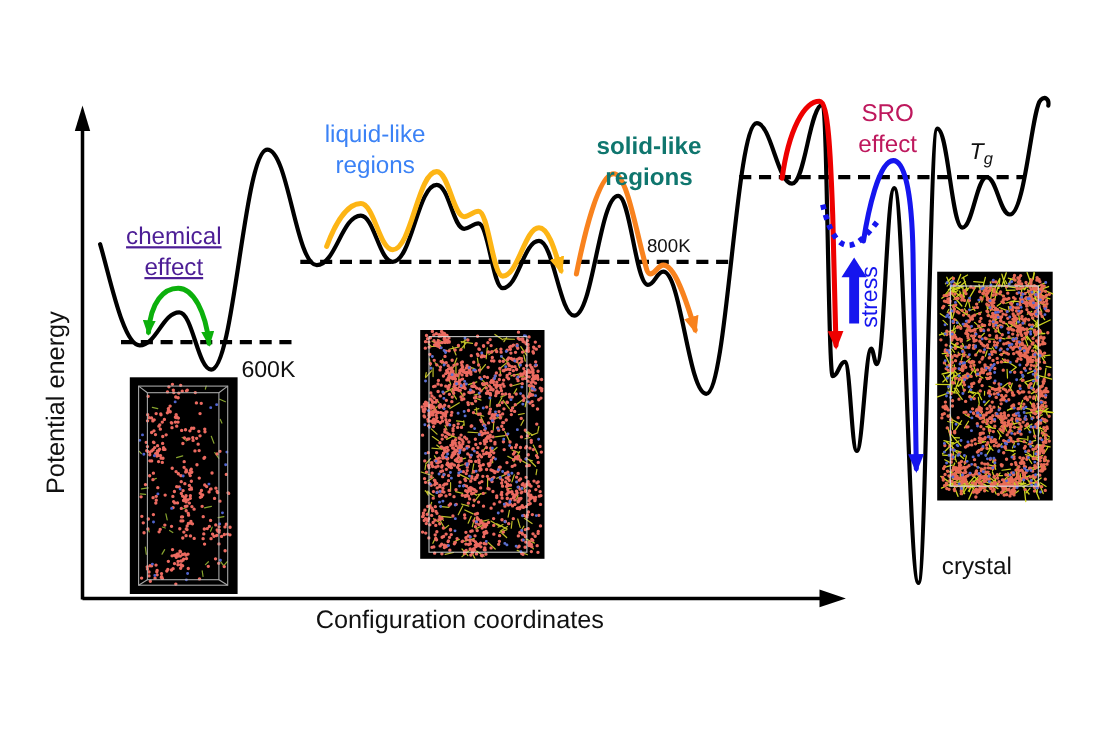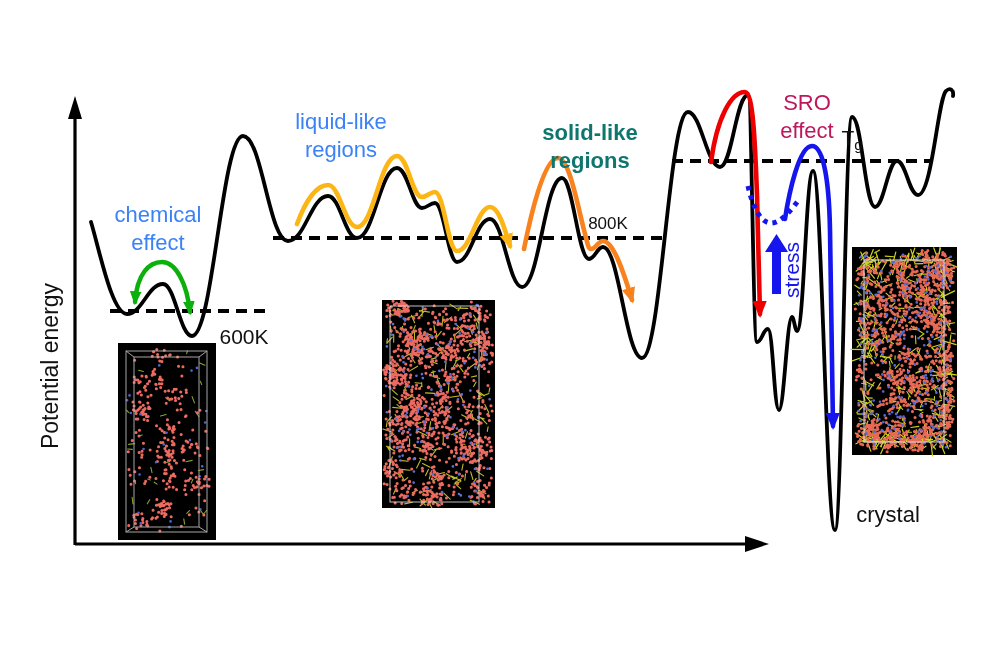--- a/index.html
+++ b/index.html
@@ -119,29 +119,30 @@
       <g clip-path="url(#clip-s3)" id="s3dots">
           <path d="M876.8,280.6l4.3,7.6M926.9,400.8l6.6,1.8M890.2,318.1l-3.5,5.2M873.8,411.0l-7.6,-2.2M916.8,293.5l7.6,4.2M916.7,278.7l0.8,4.4M864.0,355.9l6.0,1.6M875.0,341.6l4.1,-1.3M940.2,303.6l-1.9,-6.9M867.5,397.9l4.8,0.2M901.9,389.1l-6.4,-5.6M943.1,412.2l-2.1,4.3M904.0,308.4l-6.0,-0.2M893.8,270.0l-1.3,4.5M949.4,400.6l4.3,-1.7M906.9,391.5l3.3,5.3M917.9,298.5l-2.8,-4.4M947.6,377.1l-2.7,1.3M900.5,407.7l-4.3,6.9M920.8,392.1l-2.8,-1.2M909.3,295.8l-5.8,0.0M885.2,256.1l8.6,0.6M864.6,261.5l-5.5,6.5M932.7,386.8l3.9,5.5M939.4,253.9l0.8,-8.2M918.0,431.9l-5.4,4.4M861.0,260.1l5.6,-6.1M902.1,294.2l0.8,-4.4M934.6,278.7l-1.5,-6.5M869.3,351.0l4.1,-1.3M915.3,257.9l-1.3,-2.7M885.3,438.2l5.5,-6.3M863.4,376.6l2.1,6.0M918.0,409.4l3.3,1.3M926.0,446.2l-4.8,3.4M916.1,372.6l5.0,-1.1M858.5,305.1l-2.5,-2.6M950.7,373.1l1.5,4.4M894.9,302.9l-4.1,4.1M889.4,361.3l0.8,5.1M884.3,330.1l2.9,8.2M866.5,402.5l-8.5,-2.0M890.0,348.1l0.7,-3.5M920.3,382.7l1.6,3.5M949.6,411.5l2.9,-4.7M884.8,336.5l3.3,4.4M897.4,318.9l-1.7,5.0M925.6,300.1l-0.3,3.2M949.3,391.8l-1.5,4.6M932.9,410.9l4.4,3.0M927.3,318.8l3.1,-2.3M945.7,427.2l4.9,-2.8M911.8,329.3l5.1,0.3M889.9,397.9l3.9,3.4M868.1,417.6l1.0,-4.2M904.2,282.2l-6.2,-2.3M909.5,388.0l4.1,-0.3M899.8,444.1l4.7,-2.3M914.0,436.3l3.0,0.6M912.1,383.7l2.9,8.0M902.1,315.5l3.5,5.6M917.9,436.9l-1.0,3.3M890.6,341.8l2.9,1.9M887.7,342.3l5.6,-6.0M913.5,308.1l-4.0,-0.7M916.4,437.7l8.2,2.3M928.5,368.7l-0.2,3.8M934.1,351.0l2.6,-2.3M886.0,293.1l6.6,6.1M914.3,439.3l7.3,1.2M892.7,434.2l6.5,-5.5M905.4,291.7l-2.9,-4.6M951.0,333.0l4.4,1.0M867.6,315.8l1.3,-3.5M897.8,316.6l3.7,0.5M932.4,428.0l7.4,-3.2M939.7,417.7l0.2,-8.6M909.6,275.9l-3.1,2.3M908.4,399.3l0.9,-3.8M879.2,298.5l-0.6,3.8M939.4,316.5l4.2,-1.9M917.0,350.3l3.4,5.7M905.8,290.3l2.8,-2.0M880.5,382.9l-3.7,6.1M859.5,258.0l6.5,-6.2M877.0,448.9l-1.4,-2.9M918.8,426.4l-7.9,1.1M932.8,448.0l3.6,-4.2M870.2,315.9l-3.0,-2.4M947.8,423.5l-8.1,3.3M926.1,286.4l1.0,5.9M941.5,400.4l-3.6,1.1M936.5,255.3l-2.3,5.9M887.4,357.4l-3.7,4.3M927.2,345.3l3.8,-3.5M948.1,382.9l2.7,1.6M885.7,363.1l-4.1,-3.5M947.9,369.2l3.1,1.8M920.2,348.4l-1.8,5.6M905.2,426.8l-1.6,-6.9M947.5,392.7l6.6,4.5M881.8,279.6l-1.4,-6.4M876.5,356.4l-1.8,-6.4M881.3,282.5l4.5,-2.0M937.2,299.5l2.6,-3.9M863.6,334.6l2.5,-2.6M862.5,281.3l-1.4,2.8M923.6,254.4l-5.5,-1.2M909.6,303.1l-6.3,-4.8M894.6,440.6l4.2,2.0M863.8,323.3l0.9,-3.9M914.3,275.7l8.1,-2.5M945.8,438.9l5.2,3.3M868.9,432.8l-3.2,2.3M872.6,315.7l-6.8,0.0M896.2,387.8l8.7,1.6M894.7,427.1l-7.2,-3.2M914.2,409.2l8.8,0.5M869.5,419.8l-1.6,-4.5M922.4,369.0l-6.5,4.2M874.0,271.7l-1.5,-7.1M920.9,388.6l6.4,-0.3M932.2,305.4l2.2,3.4M899.6,394.4l-1.5,-7.2M933.9,285.7l4.0,-2.6M915.1,443.5l-4.9,4.3M922.6,288.9l2.9,1.0M861.3,295.1l-4.0,-3.9M882.0,308.3l-2.9,1.7M860.8,256.5l3.6,-3.6M875.7,273.0l1.1,-4.1M938.5,381.7l-2.1,-5.0M902.7,275.4l-2.4,7.3M915.9,343.7l-0.4,-8.0M924.8,424.1l-0.9,6.2M890.0,258.5l1.2,5.6M928.2,436.5l7.8,-4.1M868.3,425.6l3.3,1.0M884.2,279.0l2.1,3.4M909.0,405.8l1.8,-2.5M896.6,422.1l7.4,1.6M860.4,427.7l5.7,2.4M858.4,328.9l1.8,3.4M947.5,276.6l4.6,0.6M934.7,384.9l1.4,3.8M918.3,330.2l5.7,3.7M941.5,321.2l-5.8,4.6M895.2,368.4l4.1,-4.4M877.5,278.8l2.6,-6.8M944.8,317.6l-3.4,-0.7M913.1,321.0l-4.4,1.4M917.0,259.5l1.8,-3.4M895.1,296.3l-7.6,2.6M950.2,416.2l2.0,3.5M927.0,384.0l-5.5,1.4M898.7,403.5l2.2,4.4M859.5,288.5l-4.7,-3.3M914.2,328.9l-2.9,-2.8M938.2,385.5l-6.9,4.4M937.4,357.8l3.8,-1.5M882.0,325.8l-3.3,2.9M889.0,372.3l1.1,-5.1M917.9,401.1l7.8,0.3M918.3,432.9l-2.1,-3.2M873.5,385.8l-7.6,-4.1M938.6,308.0l3.2,-4.7M940.0,405.5l-5.4,-1.5M889.0,403.0l7.0,-1.6M874.3,322.2l4.1,0.5M879.5,341.8l-3.0,-0.9M874.5,253.0l5.1,-3.0M942.0,358.9l1.4,4.8M947.9,414.1l-5.7,2.0M895.4,382.6l-3.8,-8.0M862.9,420.1l-4.0,-2.2M944.0,396.0l1.7,-7.8M915.5,444.1l-1.2,3.0M866.9,299.5l5.2,-3.0M937.8,257.6l-1.1,-4.4M892.4,363.3l-3.4,-7.0M890.0,275.1l1.2,-2.8M874.9,312.3l2.0,4.0M923.5,255.2l-6.9,-2.3M945.6,373.1l4.1,-7.3M879.1,443.1l-4.3,6.6M895.1,355.8l-0.1,3.4M931.9,294.5l-3.4,-6.6M907.1,296.1l1.1,6.0M871.5,351.3l3.7,-5.7M892.2,283.7l-6.2,2.4M915.7,282.4l-7.2,-2.8M905.3,423.7l-2.7,-4.7M879.7,437.6l-4.3,1.4M912.8,438.8l2.0,2.3M876.9,422.5l1.6,-8.1M876.0,346.8l-7.0,-4.4M900.1,343.9l-4.1,-0.8M903.4,424.5l-1.1,3.6M922.8,412.4l-2.6,1.6M882.2,353.4l-1.8,3.4M901.1,444.1l-6.6,-4.0M867.2,438.4l6.2,-3.4M873.5,349.9l1.7,-7.0M881.3,447.0l1.0,-5.4M877.3,376.9l4.7,2.7M867.5,341.4l1.1,7.6M949.1,323.6l5.5,-0.8M914.6,294.4l-3.8,-1.5M875.7,320.4l-1.7,7.1M871.9,356.6l-2.3,-3.7M922.5,402.1l-2.1,5.2M871.6,400.9l-5.2,3.0M863.1,314.4l4.5,5.8M925.5,398.6l7.7,0.7M941.5,364.3l-0.4,-3.8M929.7,363.9l-3.2,8.3M861.1,347.2l-3.5,-6.0M919.0,274.0l8.9,0.1M940.7,376.2l-3.1,-2.0M891.1,358.2l-8.7,-2.1M900.3,256.2l0.6,4.9M884.0,443.7l0.6,-6.7M903.1,417.2l-0.7,3.1M860.9,342.4l6.0,-4.3M924.2,293.9l-7.1,4.1M921.7,274.4l-2.6,3.6M924.4,294.8l-1.5,-8.4M869.1,290.5l5.1,6.7M907.4,432.3l4.0,0.0M898.3,284.2l-1.6,-8.6M876.0,329.9l-3.0,6.9M870.6,295.9l-2.4,3.3M914.8,307.4l7.2,0.0M870.8,264.2l-5.4,2.2M894.7,269.3l-1.0,-5.9M918.5,337.9l5.1,-3.9M943.1,420.8l1.1,3.4M899.6,405.9l3.1,3.6M881.2,356.0l3.9,1.9M867.2,356.4l-5.6,-0.9M910.6,448.8l2.6,-1.8M864.8,289.2l0.3,-8.4M901.1,288.5l-2.4,-3.0M950.7,398.5l-3.8,-7.0M934.5,314.5l-2.2,-6.0M941.7,387.6l7.2,2.8M866.7,384.3l-5.2,-1.1M907.8,372.8l-0.2,-3.5M866.7,277.4l-4.2,0.3M949.9,342.6l1.0,-7.7M927.7,318.2l-0.8,-4.0M909.2,391.6l2.8,2.4M913.8,387.0l-5.1,-6.1M871.6,323.2l-0.5,-3.1M935.2,416.9l2.8,4.5M901.0,406.3l-3.1,2.4M903.5,352.9l-4.4,-1.7M916.1,348.4l-6.5,4.9M934.3,400.4l0.2,-3.8M880.9,343.2l3.4,-6.1" stroke="#ccd21f" stroke-width="1.1" fill="none" stroke-linecap="round"></path>
           <path d="M904.8,399.8l.1,0M915.4,401.7l.1,0M915.1,387.1l.1,0M912.4,400.5l.1,0M913.8,406.0l.1,0M915.6,395.3l.1,0M905.6,402.3l.1,0M918.9,398.6l.1,0M898.9,397.0l.1,0M914.1,407.6l.1,0M913.3,406.3l.1,0M904.0,399.6l.1,0M912.4,411.6l.1,0M901.2,401.6l.1,0M912.0,391.8l.1,0M908.2,405.0l.1,0M913.9,401.6l.1,0M909.4,390.5l.1,0M873.4,439.0l.1,0M873.8,446.4l.1,0M877.0,435.9l.1,0M874.8,433.7l.1,0M878.4,433.2l.1,0M877.9,437.7l.1,0M877.4,434.9l.1,0M876.2,437.8l.1,0M873.8,443.2l.1,0M874.4,434.9l.1,0M877.8,436.3l.1,0M874.6,437.3l.1,0M875.0,437.1l.1,0M879.0,439.8l.1,0M874.0,445.4l.1,0M875.2,432.6l.1,0M877.4,433.9l.1,0M880.6,442.7l.1,0M895.0,314.6l.1,0M899.5,310.5l.1,0M897.9,316.1l.1,0M904.1,313.9l.1,0M906.5,325.8l.1,0M895.5,307.3l.1,0M904.7,319.9l.1,0M903.5,319.5l.1,0M906.4,307.3l.1,0M902.7,327.7l.1,0M901.7,322.1l.1,0M906.8,311.7l.1,0M892.1,312.2l.1,0M899.6,325.2l.1,0M906.2,313.9l.1,0M899.7,304.8l.1,0M891.2,319.1l.1,0M905.7,306.8l.1,0M930.1,299.0l.1,0M928.0,300.7l.1,0M927.6,301.5l.1,0M933.0,304.1l.1,0M928.7,289.6l.1,0M931.2,307.3l.1,0M935.1,290.7l.1,0M944.3,309.5l.1,0M935.9,295.3l.1,0M942.1,302.5l.1,0M927.6,300.9l.1,0M931.0,299.5l.1,0M941.6,304.4l.1,0M928.8,305.0l.1,0M931.9,302.9l.1,0M929.4,308.5l.1,0M938.6,295.7l.1,0M932.4,289.9l.1,0M881.3,313.9l.1,0M886.3,315.1l.1,0M897.7,313.5l.1,0M879.9,304.0l.1,0M890.7,310.2l.1,0M885.5,310.2l.1,0M885.5,316.7l.1,0M874.2,314.9l.1,0M887.0,322.7l.1,0M886.0,305.2l.1,0M884.9,316.5l.1,0M894.3,320.2l.1,0M875.2,318.7l.1,0M879.7,305.4l.1,0M879.9,324.4l.1,0M890.3,306.0l.1,0M887.4,309.4l.1,0M896.5,307.9l.1,0M870.5,297.6l.1,0M871.7,284.5l.1,0M881.4,291.4l.1,0M877.0,296.1l.1,0M881.5,297.3l.1,0M873.4,298.4l.1,0M874.7,282.1l.1,0M875.9,286.4l.1,0M884.3,287.5l.1,0M886.0,286.5l.1,0M866.7,293.1l.1,0M884.0,290.1l.1,0M867.6,290.6l.1,0M880.6,300.1l.1,0M879.5,292.0l.1,0M878.8,300.8l.1,0M878.5,296.1l.1,0M884.0,300.6l.1,0M898.5,425.3l.1,0M892.4,426.4l.1,0M886.3,422.5l.1,0M892.1,428.0l.1,0M892.5,427.3l.1,0M900.2,417.6l.1,0M895.3,421.9l.1,0M892.3,434.4l.1,0M888.9,431.1l.1,0M895.4,425.6l.1,0M892.6,421.1l.1,0M899.5,431.6l.1,0M902.7,425.9l.1,0M898.0,429.2l.1,0M895.5,429.4l.1,0M896.3,432.8l.1,0M895.5,433.7l.1,0M897.9,421.8l.1,0M944.4,269.6l.1,0M932.9,270.6l.1,0M939.2,272.8l.1,0M947.9,271.8l.1,0M939.2,262.5l.1,0M943.3,268.0l.1,0M937.1,256.6l.1,0M945.4,273.8l.1,0M940.8,267.8l.1,0M950.4,264.8l.1,0M945.7,272.7l.1,0M937.2,259.4l.1,0M949.2,270.0l.1,0M943.2,269.4l.1,0M942.4,277.2l.1,0M947.3,269.8l.1,0M941.8,263.7l.1,0M949.7,270.1l.1,0M908.4,283.3l.1,0M905.0,280.3l.1,0M907.7,283.0l.1,0M897.9,283.5l.1,0M907.0,286.8l.1,0M909.2,295.8l.1,0M906.6,298.0l.1,0M902.7,286.8l.1,0M903.2,278.6l.1,0M902.4,285.0l.1,0M903.4,288.7l.1,0M903.3,285.3l.1,0M903.2,296.5l.1,0M903.2,293.2l.1,0M906.9,286.6l.1,0M895.0,295.8l.1,0M910.5,288.0l.1,0M904.2,294.0l.1,0M901.0,331.9l.1,0M895.4,331.7l.1,0M893.4,324.9l.1,0M893.9,338.8l.1,0M896.0,334.5l.1,0M899.0,344.0l.1,0M892.7,326.4l.1,0M895.5,336.4l.1,0M895.5,332.5l.1,0M892.9,335.8l.1,0M892.5,335.4l.1,0M891.1,339.0l.1,0M890.6,329.2l.1,0M892.5,336.2l.1,0M900.2,339.8l.1,0M897.8,340.1l.1,0M897.8,334.0l.1,0M888.6,336.3l.1,0M943.9,272.3l.1,0M944.0,278.5l.1,0M945.7,266.6l.1,0M942.8,276.6l.1,0M940.2,275.6l.1,0M951.4,273.2l.1,0M951.7,276.1l.1,0M945.4,271.5l.1,0M953.9,267.5l.1,0M937.9,276.2l.1,0M944.6,279.3l.1,0M947.0,270.5l.1,0M945.5,283.8l.1,0M945.8,263.0l.1,0M938.7,271.8l.1,0M951.6,282.4l.1,0M915.5,356.2l.1,0M914.4,359.7l.1,0M909.8,363.7l.1,0M921.4,368.2l.1,0M912.1,353.5l.1,0M921.6,359.2l.1,0M920.9,368.3l.1,0M917.7,354.6l.1,0M925.5,355.9l.1,0M911.6,363.3l.1,0M913.1,363.5l.1,0M917.0,363.4l.1,0M920.6,359.1l.1,0M911.1,362.3l.1,0M912.4,361.5l.1,0M932.7,361.1l.1,0M919.8,369.3l.1,0M920.3,357.0l.1,0M909.0,288.4l.1,0M909.7,289.1l.1,0M907.2,282.2l.1,0M901.1,288.0l.1,0M905.1,287.8l.1,0M903.3,291.5l.1,0M905.2,293.0l.1,0M897.2,282.8l.1,0M902.8,292.6l.1,0M909.5,291.7l.1,0M911.9,285.5l.1,0M900.0,292.0l.1,0M904.6,288.8l.1,0M909.9,291.8l.1,0M898.2,286.9l.1,0M899.6,295.0l.1,0M904.6,281.7l.1,0M907.5,288.6l.1,0M887.8,276.4l.1,0M890.5,285.2l.1,0M900.1,279.8l.1,0M901.2,273.8l.1,0M906.9,281.5l.1,0M897.1,276.6l.1,0M890.6,265.2l.1,0M892.6,272.0l.1,0M899.5,272.4l.1,0M900.9,273.7l.1,0M901.6,273.1l.1,0M897.6,270.5l.1,0M901.7,276.8l.1,0M905.9,286.3l.1,0M903.4,275.2l.1,0M888.5,279.5l.1,0M891.7,270.7l.1,0M893.5,266.8l.1,0M859.8,370.7l.1,0M871.0,379.7l.1,0M862.2,378.5l.1,0M860.9,371.0l.1,0M859.4,365.5l.1,0M865.8,369.1l.1,0M871.8,362.9l.1,0M860.2,369.7l.1,0M861.8,378.1l.1,0M859.3,371.7l.1,0M862.0,372.7l.1,0M857.3,370.0l.1,0M856.2,379.9l.1,0M856.7,376.8l.1,0M904.1,382.8l.1,0M910.4,379.7l.1,0M907.6,379.2l.1,0M902.5,377.9l.1,0M908.7,371.3l.1,0M910.8,382.5l.1,0M911.2,387.5l.1,0M910.4,378.6l.1,0M912.1,380.9l.1,0M910.4,379.7l.1,0M910.0,376.0l.1,0M897.2,381.7l.1,0M905.7,377.5l.1,0M900.1,379.7l.1,0M913.0,375.4l.1,0M900.0,369.3l.1,0M907.3,378.1l.1,0M894.1,379.7l.1,0M879.1,424.6l.1,0M874.4,438.9l.1,0M873.1,425.6l.1,0M873.2,423.1l.1,0M868.6,432.5l.1,0M872.0,421.0l.1,0M867.2,425.7l.1,0M882.3,430.9l.1,0M877.9,429.3l.1,0M871.2,427.8l.1,0M878.4,433.1l.1,0M873.0,429.0l.1,0M874.1,419.4l.1,0M875.7,430.1l.1,0M879.8,432.4l.1,0M886.7,440.9l.1,0M874.0,425.8l.1,0M881.8,430.9l.1,0M897.6,272.5l.1,0M909.6,265.4l.1,0M896.6,264.0l.1,0M895.2,263.6l.1,0M899.4,274.0l.1,0M897.1,261.7l.1,0M903.6,272.5l.1,0M900.4,261.5l.1,0M903.6,265.5l.1,0M897.9,266.3l.1,0M900.8,275.0l.1,0M908.3,259.4l.1,0M905.5,267.7l.1,0M902.8,268.5l.1,0M894.4,266.3l.1,0M912.1,269.2l.1,0M892.5,261.7l.1,0M903.9,263.9l.1,0M949.2,260.2l.1,0M944.5,254.0l.1,0M942.2,267.3l.1,0M940.3,262.3l.1,0M943.6,268.5l.1,0M944.3,254.9l.1,0M947.4,264.6l.1,0M933.6,259.5l.1,0M937.8,254.5l.1,0M947.1,263.9l.1,0M945.3,256.1l.1,0M940.3,259.6l.1,0M941.5,268.2l.1,0M942.6,261.2l.1,0M946.9,259.2l.1,0M942.8,252.5l.1,0M937.0,268.0l.1,0M937.4,263.3l.1,0M943.0,345.5l.1,0M942.3,345.9l.1,0M948.6,348.4l.1,0M951.0,353.2l.1,0M949.2,344.8l.1,0M950.2,356.4l.1,0M948.3,347.0l.1,0M947.2,357.3l.1,0M948.9,355.7l.1,0M944.7,353.3l.1,0M946.5,358.8l.1,0M946.7,351.7l.1,0M947.5,350.9l.1,0M937.3,348.7l.1,0M953.6,340.7l.1,0M952.5,356.1l.1,0M944.1,362.1l.1,0M891.2,344.7l.1,0M876.5,342.5l.1,0M879.4,339.8l.1,0M890.2,340.7l.1,0M887.8,340.6l.1,0M878.7,341.3l.1,0M882.8,342.2l.1,0M874.9,343.7l.1,0M880.3,340.6l.1,0M875.0,343.7l.1,0M892.8,350.5l.1,0M882.5,333.1l.1,0M885.2,348.4l.1,0M883.8,335.8l.1,0M875.9,347.5l.1,0M876.8,349.8l.1,0M876.9,345.2l.1,0M879.1,343.5l.1,0M936.4,285.3l.1,0M932.4,275.9l.1,0M929.1,287.7l.1,0M937.7,286.3l.1,0M920.4,281.9l.1,0M930.2,274.5l.1,0M936.4,276.8l.1,0M940.9,278.6l.1,0M929.5,272.4l.1,0M937.0,277.4l.1,0M934.1,275.4l.1,0M932.4,271.3l.1,0M928.6,266.8l.1,0M921.0,285.4l.1,0M930.3,274.9l.1,0M927.7,271.4l.1,0M938.8,273.0l.1,0M932.7,274.7l.1,0M911.7,444.2l.1,0M914.0,442.4l.1,0M919.6,434.9l.1,0M917.8,441.0l.1,0M913.3,437.3l.1,0M913.6,439.1l.1,0M921.6,431.2l.1,0M906.8,434.7l.1,0M919.5,437.1l.1,0M914.4,431.6l.1,0M911.0,442.4l.1,0M904.0,433.1l.1,0M905.0,439.3l.1,0M906.6,431.4l.1,0M908.1,437.9l.1,0M903.5,440.7l.1,0M919.1,434.2l.1,0M903.7,444.9l.1,0M866.0,336.8l.1,0M862.5,332.2l.1,0M860.1,335.1l.1,0M873.6,329.2l.1,0M868.2,334.8l.1,0M869.9,323.8l.1,0M881.0,328.8l.1,0M865.7,329.5l.1,0M867.9,323.0l.1,0M865.6,329.2l.1,0M868.6,327.9l.1,0M864.4,332.2l.1,0M874.8,329.7l.1,0M876.3,320.6l.1,0M872.3,335.5l.1,0M864.7,323.8l.1,0M861.4,323.0l.1,0M865.5,324.9l.1,0M858.5,273.7l.1,0M868.0,267.4l.1,0M867.0,283.0l.1,0M857.9,278.5l.1,0M863.1,267.7l.1,0M861.8,274.8l.1,0M861.7,272.0l.1,0M863.7,273.7l.1,0M863.1,284.6l.1,0M873.9,268.7l.1,0M868.9,271.4l.1,0M856.9,279.8l.1,0M867.6,281.0l.1,0M860.8,268.8l.1,0M868.8,277.1l.1,0M866.8,278.6l.1,0M859.8,274.2l.1,0M929.0,427.6l.1,0M923.9,434.8l.1,0M922.1,436.3l.1,0M930.8,434.5l.1,0M912.6,439.4l.1,0M924.9,440.9l.1,0M926.1,435.3l.1,0M919.8,429.8l.1,0M933.6,434.9l.1,0M925.4,430.3l.1,0M916.1,437.0l.1,0M920.3,445.6l.1,0M913.5,440.8l.1,0M923.8,442.2l.1,0M918.4,438.4l.1,0M924.0,442.7l.1,0M929.6,435.4l.1,0M924.0,438.6l.1,0M899.3,435.6l.1,0M886.5,445.9l.1,0M888.1,448.1l.1,0M887.5,446.7l.1,0M891.6,444.8l.1,0M887.1,451.8l.1,0M890.9,443.4l.1,0M886.8,439.5l.1,0M884.8,447.4l.1,0M889.8,446.8l.1,0M887.4,447.1l.1,0M950.5,359.6l.1,0M936.2,360.8l.1,0M945.9,359.6l.1,0M946.3,364.7l.1,0M934.1,363.4l.1,0M940.0,360.9l.1,0M935.4,352.2l.1,0M944.7,358.2l.1,0M949.3,346.7l.1,0M947.0,368.8l.1,0M939.6,362.1l.1,0M950.2,366.0l.1,0M949.6,355.4l.1,0M947.1,351.1l.1,0M943.0,354.7l.1,0M944.4,360.5l.1,0M939.5,353.7l.1,0M947.4,365.1l.1,0M940.7,434.0l.1,0M936.0,425.7l.1,0M942.2,438.7l.1,0M947.3,428.2l.1,0M940.7,423.4l.1,0M936.7,433.6l.1,0M945.2,432.0l.1,0M939.4,432.5l.1,0M942.0,424.5l.1,0M936.7,425.5l.1,0M943.5,442.3l.1,0M950.2,435.6l.1,0M943.3,443.0l.1,0M946.7,422.5l.1,0M937.1,438.7l.1,0M941.1,433.6l.1,0M947.9,427.7l.1,0M929.2,435.1l.1,0M929.7,298.3l.1,0M914.5,286.2l.1,0M919.7,281.4l.1,0M921.5,287.0l.1,0M916.1,289.4l.1,0M930.8,290.8l.1,0M925.6,298.9l.1,0M925.8,299.3l.1,0M931.5,292.1l.1,0M924.4,289.9l.1,0M924.6,300.5l.1,0M918.5,293.1l.1,0M919.1,299.0l.1,0M923.9,296.6l.1,0M917.7,293.1l.1,0M920.8,290.3l.1,0M922.7,291.6l.1,0M921.9,295.1l.1,0M901.5,442.2l.1,0M883.8,439.1l.1,0M900.9,425.6l.1,0M886.8,430.5l.1,0M890.9,433.1l.1,0M890.3,439.2l.1,0M893.6,433.4l.1,0M894.6,435.0l.1,0M891.0,431.7l.1,0M888.3,437.6l.1,0M892.0,442.7l.1,0M895.7,437.6l.1,0M884.7,432.2l.1,0M887.5,444.7l.1,0M891.0,438.9l.1,0M890.5,435.7l.1,0M895.1,446.2l.1,0M895.7,429.1l.1,0M948.9,274.8l.1,0M951.4,268.4l.1,0M937.8,285.6l.1,0M953.0,282.5l.1,0M937.4,269.7l.1,0M936.9,275.1l.1,0M941.6,276.9l.1,0M950.0,280.1l.1,0M951.0,281.7l.1,0M942.9,278.7l.1,0M950.8,279.1l.1,0M946.1,285.3l.1,0M947.4,287.7l.1,0M942.8,282.2l.1,0M941.2,283.3l.1,0M949.9,279.6l.1,0M949.3,278.1l.1,0M916.1,266.5l.1,0M921.4,270.5l.1,0M933.5,281.4l.1,0M931.8,266.9l.1,0M915.4,283.0l.1,0M922.8,271.7l.1,0M925.8,279.9l.1,0M924.1,282.8l.1,0M915.5,272.1l.1,0M927.3,274.5l.1,0M928.9,267.4l.1,0M918.4,279.8l.1,0M927.4,277.2l.1,0M919.7,276.1l.1,0M925.0,279.8l.1,0M931.5,274.6l.1,0M934.9,265.1l.1,0M921.0,279.4l.1,0M930.1,383.7l.1,0M928.2,394.7l.1,0M916.6,386.2l.1,0M932.6,387.0l.1,0M922.3,388.5l.1,0M922.5,394.4l.1,0M918.3,391.8l.1,0M927.4,381.4l.1,0M926.3,390.4l.1,0M926.4,390.2l.1,0M912.9,385.6l.1,0M920.0,380.7l.1,0M919.0,399.6l.1,0M925.4,393.2l.1,0M924.0,381.7l.1,0M914.5,379.9l.1,0M928.3,387.9l.1,0M927.7,390.5l.1,0M912.5,293.3l.1,0M921.3,300.2l.1,0M927.4,295.6l.1,0M920.4,299.9l.1,0M930.3,293.6l.1,0M918.4,298.3l.1,0M910.8,296.6l.1,0M916.2,298.8l.1,0M922.1,289.1l.1,0M925.8,299.7l.1,0M924.2,289.6l.1,0M917.1,299.3l.1,0M927.9,299.2l.1,0M922.6,287.6l.1,0M928.2,298.4l.1,0M925.3,300.5l.1,0M921.9,292.5l.1,0M924.2,307.6l.1,0M944.5,278.4l.1,0M942.9,275.8l.1,0M938.7,278.9l.1,0M937.9,265.9l.1,0M940.5,275.5l.1,0M928.7,283.0l.1,0M940.7,277.9l.1,0M940.1,285.3l.1,0M938.8,274.4l.1,0M933.3,278.2l.1,0M941.2,286.6l.1,0M938.8,289.0l.1,0M936.4,273.0l.1,0M935.2,270.5l.1,0M944.2,272.6l.1,0M931.3,274.5l.1,0M946.2,269.3l.1,0M939.8,279.3l.1,0M866.3,432.7l.1,0M859.1,431.3l.1,0M867.5,445.0l.1,0M867.8,432.8l.1,0M862.7,444.8l.1,0M877.2,434.1l.1,0M870.1,433.2l.1,0M868.4,433.7l.1,0M857.1,434.1l.1,0M860.7,440.0l.1,0M858.6,441.5l.1,0M868.1,438.8l.1,0M865.0,437.6l.1,0M857.5,436.4l.1,0M867.9,441.0l.1,0M865.2,431.8l.1,0M867.8,434.9l.1,0M867.8,446.0l.1,0M943.3,386.6l.1,0M952.0,389.5l.1,0M939.2,388.5l.1,0M944.0,383.7l.1,0M950.2,391.7l.1,0M947.7,380.8l.1,0M941.8,385.9l.1,0M950.0,382.5l.1,0M943.3,384.6l.1,0M945.8,382.7l.1,0M951.7,388.2l.1,0M950.3,391.6l.1,0M946.0,384.7l.1,0M951.5,382.6l.1,0M952.5,302.5l.1,0M945.5,301.7l.1,0M945.2,313.4l.1,0M943.8,311.5l.1,0M944.7,307.4l.1,0M936.2,315.3l.1,0M948.5,307.8l.1,0M949.8,312.3l.1,0M947.4,307.2l.1,0M945.3,300.7l.1,0M948.0,310.5l.1,0M944.2,313.7l.1,0M949.1,307.0l.1,0M943.9,301.2l.1,0M945.4,306.9l.1,0M947.8,312.7l.1,0M902.0,365.5l.1,0M903.9,348.0l.1,0M908.1,353.1l.1,0M914.0,354.4l.1,0M908.5,352.3l.1,0M900.2,343.1l.1,0M902.1,353.3l.1,0M900.4,358.7l.1,0M905.5,361.2l.1,0M905.7,361.3l.1,0M904.3,354.0l.1,0M908.4,349.5l.1,0M906.7,357.5l.1,0M906.3,354.0l.1,0M899.2,355.4l.1,0M898.6,357.2l.1,0M904.7,354.6l.1,0M891.1,355.4l.1,0M948.9,405.1l.1,0M940.6,396.5l.1,0M950.4,398.5l.1,0M948.5,402.1l.1,0M950.3,401.1l.1,0M945.4,410.3l.1,0M950.1,415.6l.1,0M950.9,395.4l.1,0M945.9,406.5l.1,0M946.6,408.8l.1,0M950.7,402.2l.1,0M948.0,405.1l.1,0M944.9,407.3l.1,0M945.9,398.6l.1,0M947.5,393.7l.1,0M947.6,406.9l.1,0M899.5,374.7l.1,0M901.8,380.8l.1,0M906.1,377.5l.1,0M904.3,387.5l.1,0M901.1,380.5l.1,0M909.5,378.5l.1,0M897.4,371.5l.1,0M899.6,380.3l.1,0M903.0,392.3l.1,0M897.1,375.4l.1,0M900.8,373.8l.1,0M894.3,390.1l.1,0M899.4,390.9l.1,0M900.9,384.0l.1,0M902.2,382.0l.1,0M896.3,377.1l.1,0M891.1,380.3l.1,0M888.4,385.2l.1,0M892.0,374.1l.1,0M880.2,377.1l.1,0M894.2,377.3l.1,0M891.8,371.3l.1,0M887.6,373.5l.1,0M892.1,371.5l.1,0M888.0,372.4l.1,0M890.2,370.2l.1,0M890.1,373.1l.1,0M889.5,378.4l.1,0M876.4,374.9l.1,0M887.9,377.9l.1,0M894.7,377.4l.1,0M901.4,373.0l.1,0M885.2,376.0l.1,0M897.7,382.8l.1,0M889.1,376.1l.1,0M894.1,383.4l.1,0M918.1,441.9l.1,0M900.7,444.1l.1,0M911.8,445.9l.1,0M919.0,448.9l.1,0M918.1,450.8l.1,0M907.5,449.4l.1,0M915.9,440.4l.1,0M919.7,448.6l.1,0M910.3,447.8l.1,0M921.8,449.9l.1,0M913.4,444.6l.1,0M902.4,446.6l.1,0M909.8,440.5l.1,0M915.1,449.7l.1,0M912.8,450.0l.1,0M915.0,321.0l.1,0M924.0,312.7l.1,0M915.0,312.1l.1,0M921.3,316.5l.1,0M912.6,319.8l.1,0M920.9,308.7l.1,0M917.2,306.3l.1,0M921.2,308.2l.1,0M916.5,311.4l.1,0M927.3,312.4l.1,0M912.5,312.7l.1,0M922.2,315.5l.1,0M918.4,312.7l.1,0M918.8,315.6l.1,0M921.6,309.6l.1,0M916.7,321.9l.1,0M926.4,320.0l.1,0M909.5,307.3l.1,0M944.5,322.2l.1,0M942.7,327.8l.1,0M944.8,329.0l.1,0M944.4,326.3l.1,0M934.7,325.3l.1,0M949.6,321.0l.1,0M946.7,322.0l.1,0M945.3,319.0l.1,0M949.4,329.4l.1,0M936.9,324.8l.1,0M941.9,337.0l.1,0M947.3,322.9l.1,0M938.5,328.7l.1,0M942.0,327.7l.1,0M941.3,320.9l.1,0M945.0,334.7l.1,0M943.2,331.7l.1,0M938.9,327.7l.1,0M895.1,398.9l.1,0M891.8,398.7l.1,0M886.8,403.5l.1,0M883.5,400.9l.1,0M893.9,393.8l.1,0M893.4,407.2l.1,0M895.6,397.8l.1,0M893.6,399.5l.1,0M897.2,407.6l.1,0M897.9,402.5l.1,0M890.3,398.2l.1,0M896.7,404.6l.1,0M889.4,410.2l.1,0M888.5,411.0l.1,0M891.1,395.1l.1,0M891.3,402.0l.1,0M892.3,408.4l.1,0M891.1,394.0l.1,0M931.2,424.1l.1,0M938.7,428.3l.1,0M930.8,421.3l.1,0M925.1,432.1l.1,0M933.4,417.5l.1,0M923.7,422.3l.1,0M927.2,416.0l.1,0M930.4,432.0l.1,0M927.6,420.8l.1,0M926.2,424.3l.1,0M930.4,420.3l.1,0M925.5,427.0l.1,0M925.9,433.1l.1,0M932.8,429.4l.1,0M923.6,427.4l.1,0M929.1,418.4l.1,0M931.3,431.8l.1,0M926.7,428.0l.1,0M938.7,318.9l.1,0M933.2,331.9l.1,0M931.8,323.5l.1,0M936.7,326.7l.1,0M924.2,328.3l.1,0M931.3,334.9l.1,0M933.8,318.7l.1,0M934.0,325.7l.1,0M927.8,312.6l.1,0M936.9,329.0l.1,0M934.2,327.1l.1,0M931.9,322.1l.1,0M927.1,322.3l.1,0M928.1,321.2l.1,0M927.3,323.0l.1,0M933.7,323.8l.1,0M932.0,315.1l.1,0M931.9,324.3l.1,0M924.2,380.7l.1,0M913.1,377.5l.1,0M916.7,377.6l.1,0M912.4,390.0l.1,0M919.7,381.7l.1,0M927.1,385.3l.1,0M919.4,385.5l.1,0M910.6,383.9l.1,0M917.0,382.6l.1,0M923.0,376.6l.1,0M926.3,380.8l.1,0M913.5,384.3l.1,0M919.6,385.6l.1,0M912.5,389.3l.1,0M922.2,377.6l.1,0M917.3,385.9l.1,0M923.6,377.4l.1,0M925.5,371.6l.1,0M872.3,423.3l.1,0M871.6,429.4l.1,0M866.3,431.6l.1,0M866.1,427.6l.1,0M869.3,426.6l.1,0M869.9,435.3l.1,0M877.3,420.4l.1,0M867.5,426.5l.1,0M871.3,425.6l.1,0M869.9,425.5l.1,0M857.8,426.0l.1,0M866.9,425.0l.1,0M868.3,431.3l.1,0M872.4,421.3l.1,0M866.2,415.7l.1,0M872.3,434.8l.1,0M864.7,420.2l.1,0M858.8,424.2l.1,0M917.1,445.0l.1,0M919.5,435.4l.1,0M904.0,438.5l.1,0M921.1,448.2l.1,0M916.3,445.4l.1,0M908.8,441.0l.1,0M912.1,436.4l.1,0M922.5,446.5l.1,0M921.9,443.7l.1,0M920.6,438.3l.1,0M915.9,431.9l.1,0M911.3,436.2l.1,0M914.7,441.6l.1,0M914.2,439.1l.1,0M912.9,438.1l.1,0M912.3,444.4l.1,0M911.5,442.5l.1,0M891.7,300.5l.1,0M886.6,302.7l.1,0M883.2,305.3l.1,0M880.6,292.5l.1,0M879.0,303.2l.1,0M891.5,299.5l.1,0M886.3,299.7l.1,0M880.0,296.8l.1,0M880.1,307.3l.1,0M878.0,303.0l.1,0M881.6,299.9l.1,0M891.0,306.2l.1,0M882.4,300.9l.1,0M893.7,299.9l.1,0M880.4,297.2l.1,0M885.0,307.7l.1,0M878.6,295.2l.1,0M892.8,295.2l.1,0M939.0,408.4l.1,0M944.5,410.6l.1,0M941.4,407.7l.1,0M948.9,409.7l.1,0M952.8,419.2l.1,0M944.1,410.9l.1,0M942.6,411.0l.1,0M945.1,409.6l.1,0M947.8,406.2l.1,0M945.0,412.5l.1,0M953.8,401.0l.1,0M943.5,421.6l.1,0M942.4,406.0l.1,0M933.9,415.4l.1,0M939.3,416.8l.1,0M942.4,412.7l.1,0M928.6,313.2l.1,0M934.3,317.6l.1,0M925.2,304.7l.1,0M924.6,310.5l.1,0M926.4,320.8l.1,0M933.1,323.4l.1,0M920.8,317.5l.1,0M927.5,317.6l.1,0M934.3,301.9l.1,0M920.6,303.7l.1,0M931.5,319.2l.1,0M926.2,310.9l.1,0M928.2,299.0l.1,0M924.4,314.8l.1,0M926.3,322.0l.1,0M929.1,311.7l.1,0M932.6,316.6l.1,0M931.7,320.5l.1,0M939.5,367.5l.1,0M943.1,379.4l.1,0M949.8,381.4l.1,0M950.9,369.3l.1,0M943.7,370.0l.1,0M944.2,378.7l.1,0M945.0,375.8l.1,0M941.2,371.7l.1,0M939.0,379.7l.1,0M946.1,374.8l.1,0M945.4,370.8l.1,0M948.3,371.7l.1,0M939.7,375.4l.1,0M940.1,368.9l.1,0M941.3,376.2l.1,0M943.5,367.3l.1,0M953.7,378.4l.1,0M921.6,252.8l.1,0M915.0,260.5l.1,0M924.7,266.7l.1,0M926.5,252.5l.1,0M926.3,252.6l.1,0M922.6,254.6l.1,0M922.2,250.4l.1,0M925.7,256.5l.1,0M926.3,254.6l.1,0M927.8,250.5l.1,0M926.3,258.2l.1,0M923.9,260.2l.1,0M925.3,252.6l.1,0M927.2,262.3l.1,0M924.7,262.5l.1,0M929.8,260.8l.1,0M937.1,257.7l.1,0M865.3,309.0l.1,0M865.9,307.0l.1,0M868.7,306.6l.1,0M870.2,312.3l.1,0M864.6,306.2l.1,0M860.1,313.7l.1,0M863.9,303.9l.1,0M870.5,308.7l.1,0M860.7,301.1l.1,0M868.4,316.6l.1,0M863.8,302.7l.1,0M865.7,302.3l.1,0M855.3,308.9l.1,0M869.0,307.2l.1,0M873.8,310.2l.1,0M872.4,308.0l.1,0M866.1,307.1l.1,0M860.6,304.1l.1,0M949.8,426.2l.1,0M947.3,425.2l.1,0M949.0,422.3l.1,0M949.4,417.2l.1,0M945.6,418.9l.1,0M944.8,416.9l.1,0M945.2,410.4l.1,0M948.5,411.6l.1,0M949.0,424.7l.1,0M946.8,409.8l.1,0M943.0,413.7l.1,0M951.8,422.0l.1,0M946.4,415.9l.1,0M949.5,418.8l.1,0M945.1,412.2l.1,0M934.2,330.8l.1,0M929.8,316.5l.1,0M938.3,312.8l.1,0M927.7,323.9l.1,0M933.0,317.7l.1,0M935.7,316.1l.1,0M930.1,323.2l.1,0M940.5,324.5l.1,0M934.2,325.0l.1,0M942.3,309.9l.1,0M928.2,326.7l.1,0M924.4,320.2l.1,0M939.4,324.1l.1,0M934.3,328.9l.1,0M943.2,328.0l.1,0M934.3,320.2l.1,0M925.4,326.2l.1,0M931.9,314.6l.1,0M887.7,428.0l.1,0M936.0,403.5l.1,0M885.6,362.3l.1,0M877.9,333.9l.1,0M939.4,322.4l.1,0M912.2,275.1l.1,0M913.4,327.3l.1,0M874.3,272.8l.1,0M885.9,417.9l.1,0M920.1,278.8l.1,0M927.5,284.4l.1,0M943.0,287.5l.1,0M861.1,319.9l.1,0M932.2,424.4l.1,0M908.9,267.0l.1,0M862.0,336.7l.1,0M932.8,381.2l.1,0M918.8,315.5l.1,0M891.7,289.5l.1,0M905.3,256.3l.1,0M939.1,311.8l.1,0M866.7,253.1l.1,0M859.2,319.5l.1,0M865.9,364.3l.1,0M870.2,283.4l.1,0M863.4,275.0l.1,0M931.7,322.7l.1,0M859.5,369.0l.1,0M927.0,350.9l.1,0M931.8,380.4l.1,0M880.7,286.9l.1,0M936.6,335.3l.1,0M928.3,338.5l.1,0M930.0,345.6l.1,0M947.2,261.7l.1,0M874.9,336.8l.1,0M919.8,293.6l.1,0M947.8,359.8l.1,0M890.2,346.8l.1,0M885.8,279.8l.1,0M903.8,262.9l.1,0M947.2,275.3l.1,0M934.0,385.4l.1,0M930.0,429.7l.1,0M893.2,338.5l.1,0M877.3,426.9l.1,0M950.4,361.0l.1,0M910.4,329.0l.1,0M904.3,418.4l.1,0M876.6,331.5l.1,0M923.2,420.5l.1,0M874.5,439.2l.1,0M938.8,369.1l.1,0M917.8,348.6l.1,0M909.1,390.2l.1,0M885.5,332.0l.1,0M941.4,339.2l.1,0M921.7,415.1l.1,0M945.6,335.1l.1,0M860.7,444.1l.1,0M911.0,422.8l.1,0M941.7,336.4l.1,0M862.6,432.6l.1,0M861.1,389.0l.1,0M923.4,259.2l.1,0M873.9,308.8l.1,0M878.7,388.1l.1,0M878.7,315.6l.1,0M872.1,411.9l.1,0M931.2,407.4l.1,0M920.8,441.3l.1,0M889.7,296.5l.1,0M937.8,372.9l.1,0M880.7,316.0l.1,0M861.5,428.4l.1,0M858.3,268.8l.1,0M865.4,336.4l.1,0M916.6,384.3l.1,0M915.0,417.5l.1,0M911.0,440.7l.1,0M946.3,306.2l.1,0M933.5,298.9l.1,0M908.2,349.1l.1,0M865.8,347.7l.1,0M906.0,305.4l.1,0M899.9,391.6l.1,0M927.0,437.4l.1,0M892.2,374.4l.1,0M906.9,329.6l.1,0M866.8,348.2l.1,0M924.3,382.9l.1,0M897.2,385.1l.1,0M906.3,293.3l.1,0M902.9,401.3l.1,0M926.5,366.9l.1,0M921.2,377.3l.1,0M890.3,400.8l.1,0M867.8,430.5l.1,0M884.9,375.3l.1,0M890.7,292.2l.1,0M942.6,254.7l.1,0M889.9,445.4l.1,0M940.2,332.6l.1,0M945.7,355.3l.1,0M918.6,388.3l.1,0M863.8,392.3l.1,0M941.5,342.3l.1,0M882.5,330.0l.1,0M918.4,400.8l.1,0M884.1,371.7l.1,0M869.5,441.7l.1,0M941.6,336.0l.1,0M876.8,273.1l.1,0M921.3,431.5l.1,0M883.9,328.5l.1,0M876.7,264.3l.1,0M876.3,323.2l.1,0M899.6,356.0l.1,0M887.4,428.7l.1,0M917.1,392.8l.1,0M935.8,350.4l.1,0M925.1,301.2l.1,0M932.0,405.9l.1,0M894.0,442.9l.1,0M876.9,295.0l.1,0M868.7,343.9l.1,0M867.8,392.1l.1,0M865.5,417.1l.1,0M880.9,423.3l.1,0M940.4,446.4l.1,0M882.4,288.9l.1,0M900.0,339.3l.1,0M923.6,279.8l.1,0M867.5,259.1l.1,0M901.0,371.9l.1,0M886.6,315.1l.1,0M905.4,375.8l.1,0M932.7,256.8l.1,0M918.1,397.8l.1,0M940.6,300.1l.1,0M901.5,319.8l.1,0M893.6,313.8l.1,0M863.5,405.5l.1,0M929.5,345.8l.1,0M903.3,294.5l.1,0M918.8,447.2l.1,0M929.8,370.4l.1,0M925.4,285.6l.1,0M891.7,387.9l.1,0M937.8,402.5l.1,0M940.9,416.7l.1,0M903.5,370.2l.1,0M878.0,296.0l.1,0M903.6,433.8l.1,0M899.4,334.6l.1,0M883.3,349.1l.1,0M871.2,297.1l.1,0M935.0,317.6l.1,0M877.8,364.9l.1,0M926.4,296.4l.1,0M910.2,422.5l.1,0M862.9,267.0l.1,0M881.2,273.1l.1,0M912.1,272.4l.1,0M875.0,333.2l.1,0M921.8,416.8l.1,0M892.6,440.2l.1,0M867.9,393.4l.1,0M935.5,356.5l.1,0M910.7,423.6l.1,0M885.1,261.9l.1,0M927.9,303.2l.1,0M864.6,357.7l.1,0M912.0,442.6l.1,0M948.9,388.8l.1,0M877.7,406.4l.1,0M862.9,271.5l.1,0M947.7,368.5l.1,0M897.0,266.9l.1,0M892.6,393.8l.1,0M871.9,345.0l.1,0M916.7,435.7l.1,0M878.1,374.7l.1,0M886.2,399.5l.1,0M897.3,435.6l.1,0M913.8,271.7l.1,0M878.7,283.6l.1,0M916.2,328.0l.1,0M917.1,401.2l.1,0M905.3,301.1l.1,0M918.7,275.6l.1,0M858.5,329.9l.1,0M858.9,405.0l.1,0M886.2,299.5l.1,0M880.8,404.4l.1,0M912.3,384.8l.1,0M940.3,443.0l.1,0M895.7,333.9l.1,0M939.8,370.1l.1,0M910.8,274.4l.1,0M926.3,371.4l.1,0M859.4,318.2l.1,0M875.0,270.8l.1,0M921.1,401.7l.1,0M943.9,385.0l.1,0M936.3,261.1l.1,0M896.0,336.1l.1,0M921.5,370.6l.1,0M918.4,391.3l.1,0M897.5,344.1l.1,0M899.3,325.4l.1,0M931.9,445.1l.1,0M931.6,362.1l.1,0M900.3,274.1l.1,0M926.6,357.3l.1,0M910.1,367.1l.1,0M899.6,264.1l.1,0M858.4,376.1l.1,0M935.0,283.9l.1,0M885.8,310.1l.1,0M937.5,332.1l.1,0M910.0,317.2l.1,0M929.1,356.3l.1,0M890.1,409.4l.1,0M885.1,328.9l.1,0M920.4,369.8l.1,0M906.9,405.5l.1,0M881.6,360.7l.1,0M903.9,405.2l.1,0M940.5,372.4l.1,0M941.1,425.5l.1,0M942.2,262.4l.1,0M912.0,336.5l.1,0M941.7,260.6l.1,0M922.4,338.4l.1,0M885.0,314.0l.1,0M909.0,355.4l.1,0M864.2,381.5l.1,0M902.6,256.1l.1,0M871.0,271.2l.1,0M899.8,272.3l.1,0M911.1,304.3l.1,0M883.3,351.4l.1,0M927.1,255.5l.1,0M864.8,266.5l.1,0M945.8,320.2l.1,0M860.3,439.2l.1,0M939.1,307.6l.1,0M926.5,315.9l.1,0M942.7,388.8l.1,0M931.0,401.4l.1,0M946.9,442.4l.1,0M928.7,258.0l.1,0M930.6,356.2l.1,0M878.1,267.0l.1,0M865.1,413.6l.1,0M873.2,439.3l.1,0M873.8,448.8l.1,0M944.7,360.8l.1,0M863.0,318.7l.1,0M894.5,437.7l.1,0M866.9,409.0l.1,0M919.5,422.1l.1,0M893.4,383.5l.1,0M925.3,399.6l.1,0M877.1,429.6l.1,0M901.0,439.8l.1,0M940.5,301.6l.1,0M876.6,354.6l.1,0M925.5,426.7l.1,0M941.8,356.0l.1,0M892.4,380.1l.1,0M921.5,321.5l.1,0M917.1,271.3l.1,0M864.1,393.4l.1,0M910.3,282.7l.1,0M903.4,423.9l.1,0M928.2,421.3l.1,0M867.8,304.6l.1,0M875.4,335.7l.1,0M950.0,395.5l.1,0M898.7,277.7l.1,0M950.5,354.7l.1,0M876.0,424.8l.1,0M944.1,410.3l.1,0M910.4,322.3l.1,0M926.5,298.2l.1,0M879.4,405.4l.1,0M919.7,441.4l.1,0M904.3,335.0l.1,0M879.9,388.0l.1,0M882.5,260.9l.1,0M903.8,358.1l.1,0M930.7,367.4l.1,0M901.4,280.9l.1,0M904.0,310.9l.1,0M928.7,427.4l.1,0M950.2,445.8l.1,0M895.4,443.0l.1,0M877.1,425.2l.1,0M872.0,322.1l.1,0M898.5,299.9l.1,0M910.5,359.5l.1,0M913.5,379.5l.1,0M943.0,405.4l.1,0M896.7,268.1l.1,0M929.7,313.1l.1,0M945.7,428.0l.1,0M930.3,416.6l.1,0M865.9,335.3l.1,0M925.5,400.4l.1,0M869.4,428.7l.1,0M863.4,437.0l.1,0M908.6,379.2l.1,0M935.1,409.9l.1,0M868.9,425.2l.1,0M908.1,404.4l.1,0M900.7,399.2l.1,0M883.3,404.5l.1,0M947.1,261.6l.1,0" stroke="#e86a55" stroke-width="3" fill="none" stroke-linecap="round"></path>
           <path d="M904.2,338.6l.1,0M945.5,323.4l.1,0M875.3,357.7l.1,0M900.4,416.6l.1,0M883.3,422.1l.1,0M915.9,317.5l.1,0M895.0,317.9l.1,0M866.2,433.6l.1,0M901.3,334.4l.1,0M946.3,382.1l.1,0M939.2,340.3l.1,0M943.5,283.1l.1,0M937.8,441.0l.1,0M919.7,394.0l.1,0M878.4,292.0l.1,0M864.9,256.6l.1,0M901.7,397.6l.1,0M934.0,427.9l.1,0M861.1,333.7l.1,0M938.0,297.2l.1,0M942.0,280.0l.1,0M907.7,358.7l.1,0M926.2,282.8l.1,0M936.9,405.9l.1,0M937.6,436.8l.1,0M900.8,259.1l.1,0M913.8,403.0l.1,0M860.4,287.8l.1,0M924.7,382.7l.1,0M859.2,303.5l.1,0M880.8,351.7l.1,0M904.4,420.8l.1,0M909.1,309.5l.1,0M897.6,417.1l.1,0M923.6,307.8l.1,0M908.1,409.7l.1,0M882.3,374.4l.1,0M940.8,322.4l.1,0M867.5,409.3l.1,0M941.5,412.6l.1,0M938.2,265.6l.1,0M876.9,345.2l.1,0M916.7,302.4l.1,0M924.2,345.2l.1,0M950.1,280.7l.1,0M924.9,276.6l.1,0M860.5,420.9l.1,0M905.0,284.1l.1,0M926.5,378.0l.1,0M863.1,320.4l.1,0M944.4,278.1l.1,0M861.5,286.2l.1,0M900.0,279.6l.1,0M870.1,404.8l.1,0M931.1,318.9l.1,0M904.2,381.3l.1,0M925.7,403.7l.1,0M940.5,337.3l.1,0M905.5,315.9l.1,0M887.3,303.8l.1,0M932.4,336.9l.1,0M924.0,376.0l.1,0M865.5,282.7l.1,0M866.6,415.5l.1,0M870.9,414.0l.1,0M861.1,343.8l.1,0M914.9,364.8l.1,0M902.4,425.3l.1,0M858.5,403.1l.1,0M936.8,301.5l.1,0M880.0,341.9l.1,0M942.4,280.1l.1,0M863.0,288.5l.1,0M883.1,391.5l.1,0M926.7,311.0l.1,0M907.4,283.8l.1,0M950.6,256.8l.1,0M929.5,341.0l.1,0M896.5,334.7l.1,0M931.9,381.3l.1,0M945.9,447.3l.1,0M943.5,342.7l.1,0M930.6,371.6l.1,0M890.2,430.5l.1,0M927.4,316.8l.1,0M917.9,288.2l.1,0M886.9,314.5l.1,0M870.8,405.3l.1,0M884.6,415.4l.1,0M939.5,275.4l.1,0M918.4,329.4l.1,0M873.6,400.5l.1,0M941.7,267.9l.1,0M882.6,354.4l.1,0M919.9,313.1l.1,0M893.9,261.8l.1,0M876.9,329.7l.1,0M891.1,377.5l.1,0M937.2,427.7l.1,0M929.8,342.4l.1,0M894.4,300.8l.1,0M859.3,328.0l.1,0M922.2,406.0l.1,0M929.9,267.4l.1,0M906.4,376.2l.1,0M933.0,427.4l.1,0M862.7,413.9l.1,0M893.9,428.9l.1,0M883.5,379.9l.1,0M871.9,439.9l.1,0M944.8,265.3l.1,0M858.5,411.0l.1,0M943.1,343.6l.1,0M865.5,303.8l.1,0M924.6,443.2l.1,0M874.1,444.1l.1,0M862.2,351.6l.1,0M915.7,283.3l.1,0M942.8,443.6l.1,0M917.4,314.1l.1,0M941.5,440.7l.1,0M908.1,372.7l.1,0M940.8,387.9l.1,0M949.9,286.0l.1,0M864.2,361.3l.1,0M918.5,338.3l.1,0M892.5,262.8l.1,0M934.9,416.0l.1,0M919.6,256.1l.1,0M929.8,293.8l.1,0M881.3,281.7l.1,0M877.6,315.7l.1,0M861.4,357.2l.1,0M889.8,272.8l.1,0M917.4,258.2l.1,0M925.8,292.7l.1,0M864.5,408.6l.1,0M940.7,420.1l.1,0M879.2,419.4l.1,0M950.7,359.4l.1,0M910.2,297.4l.1,0M892.9,308.1l.1,0M936.3,392.8l.1,0M935.8,271.5l.1,0M864.7,315.6l.1,0M903.0,292.6l.1,0M927.0,392.3l.1,0M930.7,436.4l.1,0M899.5,322.2l.1,0M947.2,399.9l.1,0M860.4,360.1l.1,0M915.0,437.1l.1,0M904.6,346.3l.1,0M910.7,406.1l.1,0M886.8,315.6l.1,0M900.0,273.3l.1,0M871.8,341.6l.1,0M892.0,412.2l.1,0M875.5,294.7l.1,0M903.8,331.4l.1,0M927.1,331.8l.1,0M879.9,401.8l.1,0M939.5,346.3l.1,0M899.9,336.6l.1,0M931.4,425.8l.1,0M889.0,424.9l.1,0M921.3,429.7l.1,0M881.2,322.5l.1,0M945.8,272.6l.1,0M926.2,266.0l.1,0M899.3,437.9l.1,0M938.0,380.6l.1,0M936.4,401.6l.1,0M871.7,413.3l.1,0M869.1,385.7l.1,0M872.7,330.9l.1,0M868.5,274.9l.1,0M928.7,270.2l.1,0M899.0,433.0l.1,0M932.3,378.6l.1,0M932.6,370.1l.1,0M936.9,303.8l.1,0M859.1,295.2l.1,0M875.7,330.3l.1,0M919.9,415.6l.1,0M898.4,397.2l.1,0M931.0,375.0l.1,0M905.3,295.6l.1,0M909.9,349.4l.1,0M871.7,335.1l.1,0M942.0,285.7l.1,0M893.6,405.9l.1,0M929.2,274.3l.1,0M875.0,319.5l.1,0M909.1,318.3l.1,0M937.6,352.7l.1,0M889.5,414.0l.1,0M946.6,365.8l.1,0M866.2,292.3l.1,0M920.9,308.5l.1,0M870.1,293.3l.1,0M883.2,296.7l.1,0M899.6,360.1l.1,0M882.8,363.0l.1,0M941.4,431.6l.1,0M903.5,416.6l.1,0M888.5,375.5l.1,0M888.6,387.3l.1,0M915.0,403.6l.1,0M876.7,414.1l.1,0M928.3,279.4l.1,0M894.7,365.4l.1,0M903.0,254.7l.1,0M927.5,353.3l.1,0M918.5,279.5l.1,0M860.9,257.0l.1,0M922.0,371.0l.1,0M934.5,271.6l.1,0M888.8,340.0l.1,0M916.9,400.5l.1,0M874.7,431.8l.1,0M907.8,410.5l.1,0M925.8,375.3l.1,0M881.4,271.0l.1,0M889.0,375.3l.1,0M902.4,332.8l.1,0M907.4,288.5l.1,0M918.2,431.7l.1,0M861.1,318.5l.1,0M881.8,430.1l.1,0M937.2,388.0l.1,0M932.2,410.5l.1,0M864.8,259.8l.1,0M896.1,413.9l.1,0M866.4,255.8l.1,0" stroke="#5668d2" stroke-width="2.6" fill="none" stroke-linecap="round"></path>
         </g>
       <rect x="864" y="260" width="80" height="182" fill="none" stroke="#d8d8e2" stroke-width="1.2" opacity="0.85"></rect>
     </g>
   </svg>
 
   <div class="lbl rot" style="left:51px;top:366px;font-size:23px;">Potential energy</div>
+  <div class="lbl" style="left:418px;top:564px;font-size:23px;">Configuration coordinates</div>
 
-  <div class="lbl" style="left: 158px; top: 229px; color: #3b82f6;">chemical
+  <div class="lbl" style="left: 158px; top: 229px; color: #4c1d95; text-decoration: underline;">chemical
 effect</div>
   <div class="lbl" style="left: 341px; top: 136px; color: #3b82f6;">liquid-like
 regions</div>
   <div class="lbl" style="left: 590px; top: 147px; color: #0f766e; font-weight: bold;">solid-like
 regions</div>
   <div class="lbl" style="left: 807px; top: 117px; color: #be185d;">SRO
 effect</div>
   <div class="lbl rot" style="left: 792px; top: 270px; font-size: 21px; color: rgb(21, 21, 238);">stress</div>
 
   <div class="lbl" style="left:244px;top:297px;font-size:21px;margin-top:40px;">600K</div>
   <div class="lbl" style="left:608px;top:224px;font-size:17px;">800K</div>
-  <div class="lbl" style="left:852px;top:140px;font-size:21px;"><span>T</span><span class="sub">g</span></div>
+  <div class="lbl" style="left:892px;top:140px;font-size:21px;font-style:italic;"><span>T</span><span class="sub">g</span></div>
 
   <div class="lbl" style="left:888px;top:515px;">crystal</div>
 </div>
 
 </body></html>

